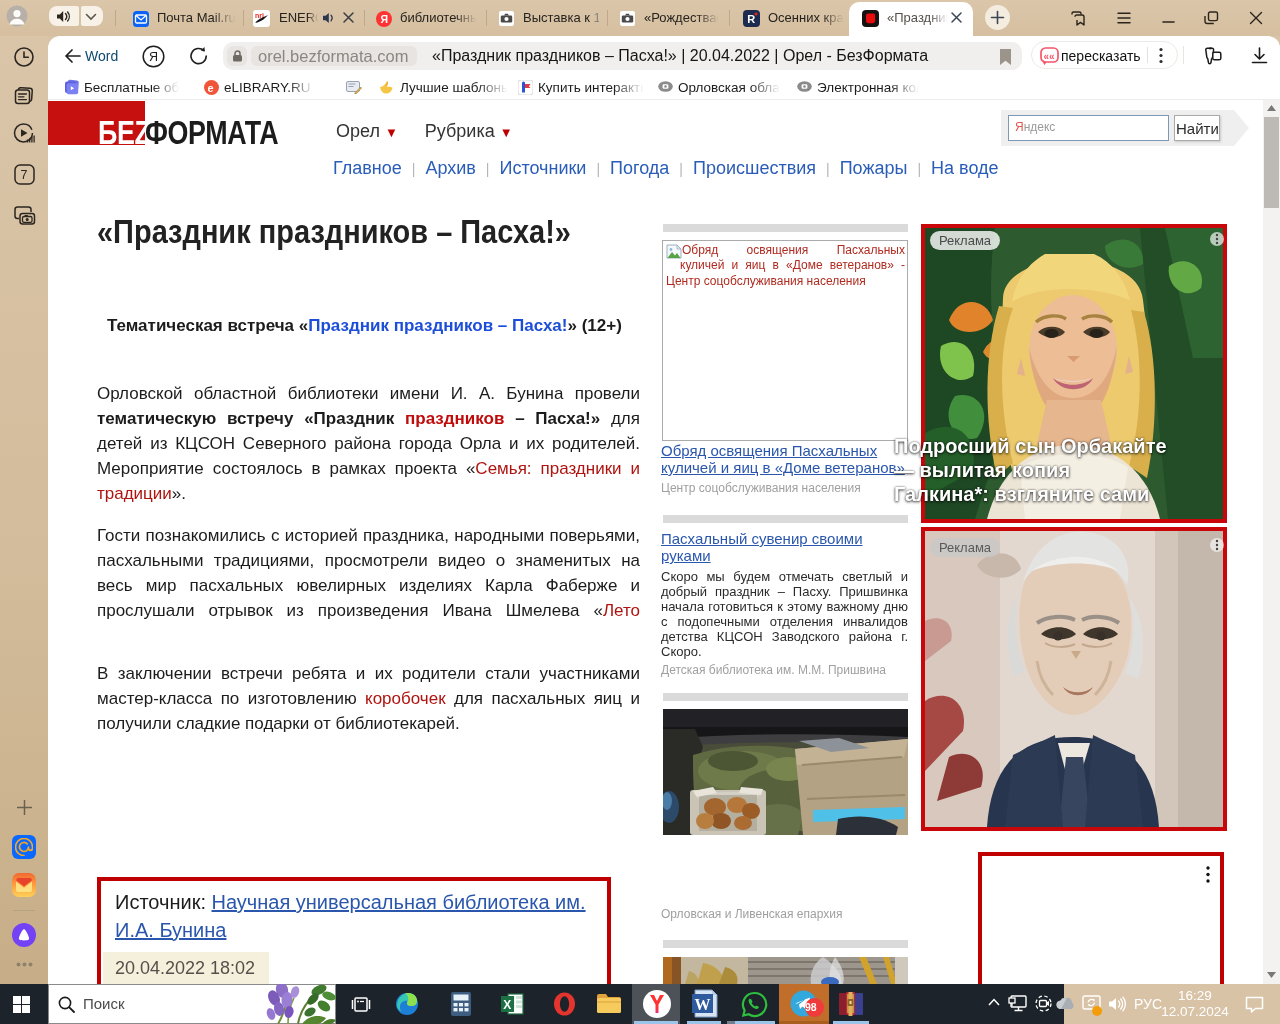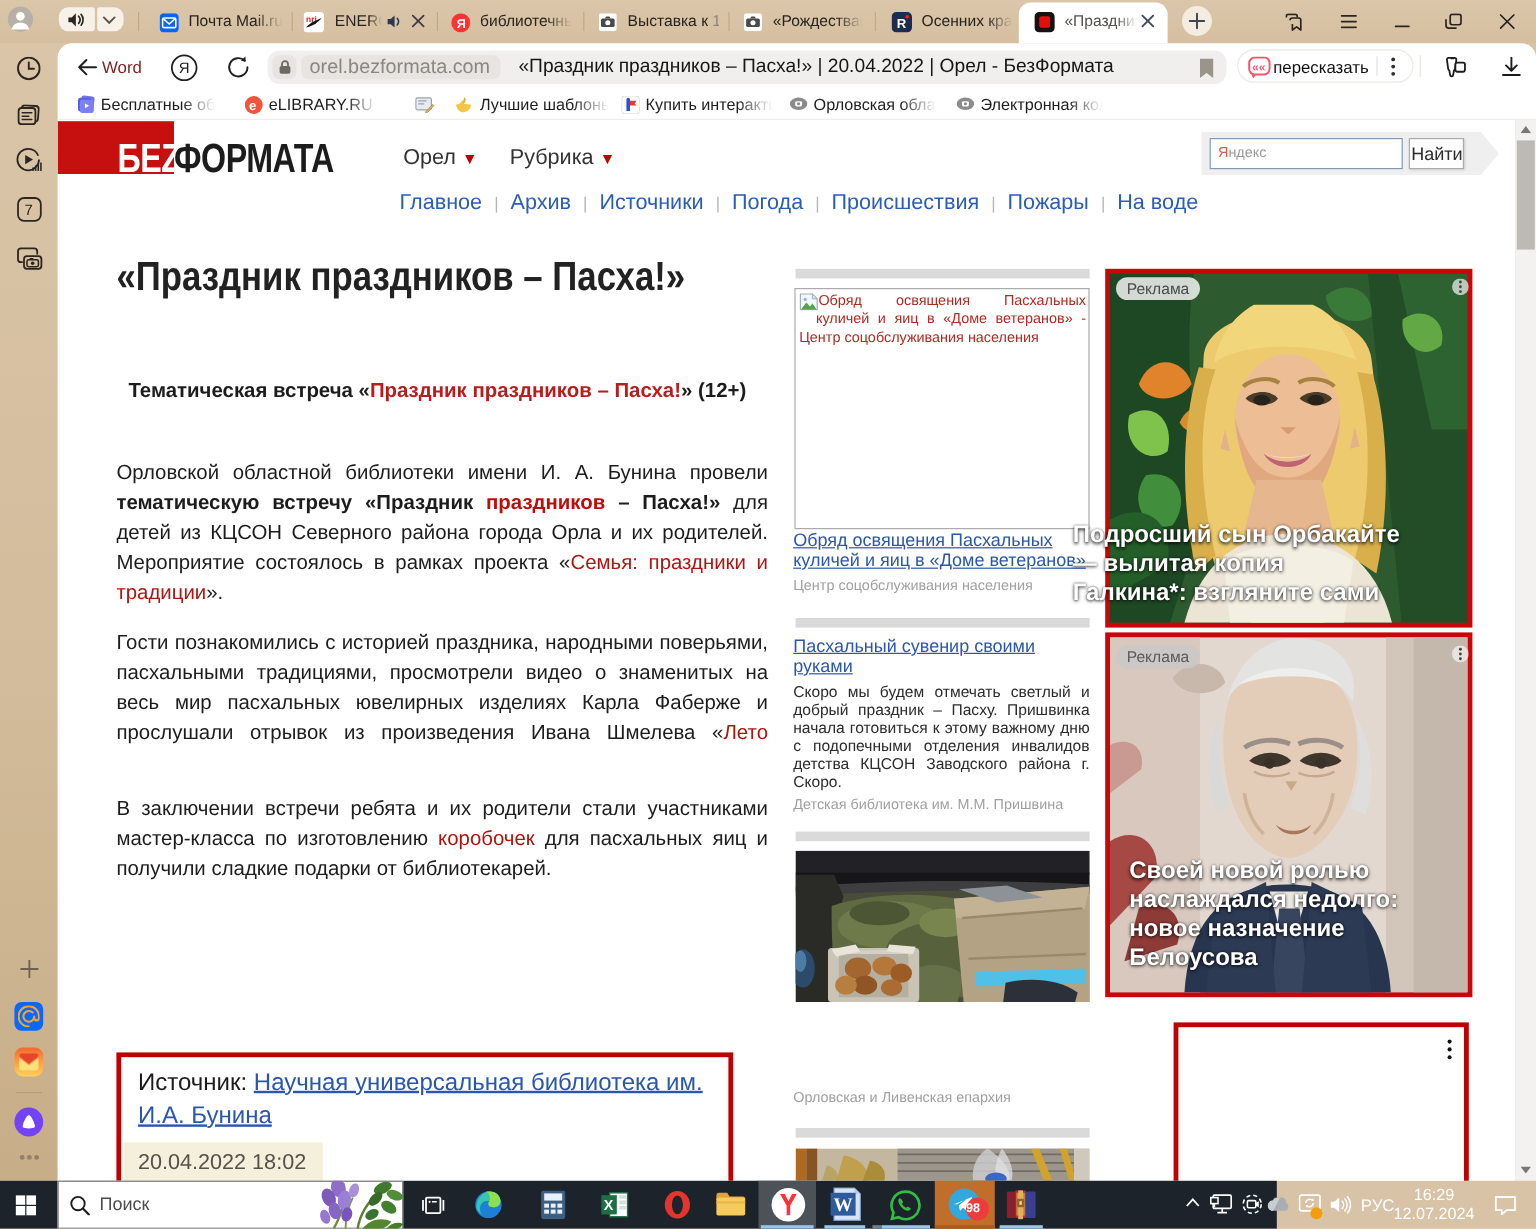--- a/index.html
+++ b/index.html
@@ -194,21 +194,21 @@
       <circle cx="2.5" cy="2.5" r="2" fill="#90816a"></circle>
       <circle cx="8.5" cy="2.5" r="2" fill="#90816a"></circle>
       <circle cx="14.5" cy="2.5" r="2" fill="#90816a"></circle>
     </svg>
   </div>
   <div id="panel">
 
     <svg class="abs" style="left:16px;top:13px" width="17" height="14" viewBox="0 0 17 14">
       <path d="M8 1 2 7l6 6M2.3 7H16" stroke="#1f1f1f" stroke-width="1.7" fill="none" stroke-linecap="round" stroke-linejoin="round"></path>
     </svg>
-    <div class="abs" style="left:37px;top:12px;font-size:14px;color:#7f1d1d;">Word</div>
+    <div class="abs" style="left:37px;top:12px;font-size:14px;color:#0c4a6e;">Word</div>
     <svg class="abs" style="left:94px;top:9px" width="23" height="23" viewBox="0 0 23 23">
       <circle cx="11.5" cy="11.5" r="10.3" fill="none" stroke="#1f1f1f" stroke-width="1.5"></circle>
       <text x="7" y="16.2" font-family="Liberation Sans" font-size="12.5" fill="#1f1f1f">Я</text>
     </svg>
     <svg class="abs" style="left:141px;top:10px" width="20" height="20" viewBox="0 0 20 20">
       <path d="M17.2 10a7.6 7.6 0 1 1-2.3-5.4" stroke="#1f1f1f" stroke-width="1.6" fill="none" stroke-linecap="round"></path>
       <path d="M15.5 1l.3 4.2-4.1-.6z" fill="#1f1f1f"></path>
     </svg>
 
     <div class="abs" style="left:175px;top:6px;width:799px;height:28px;background:#f1efed;border-radius:10px;"></div>
@@ -297,21 +297,21 @@
     <div class="abs logo" style="left:97px;top:13px;color:#1c1c1c;">ФОРМАТА</div>
     <div class="abs" style="left:288px;top:21px;font-size:18px;color:#333;">Орел <span style="color:#c00000;font-size:13px;">▼</span><span style="display:inline-block;width:27px;"></span>Рубрика <span style="color:#c00000;font-size:13px;">▼</span></div>
     <div class="abs" style="left:953px;top:10px;width:248px;height:36px;background:#efefef;clip-path:polygon(0 0,233px 0,100% 50%,233px 100%,0 100%);"></div>
     <div class="abs" style="left:960px;top:15px;width:161px;height:26px;background:#fff;border:1px solid #7e99b5;"></div>
     <div class="abs" style="left:967px;top:20px;font-size:12px;color:#9a9a9a;"><span style="color:#e05a52">Я</span>ндекс</div>
     <div class="abs" style="left:1126px;top:15px;width:46px;height:26px;background:#fdfdfd;border:1px solid #ababab;box-shadow:1px 1px 2px #c9c9c9, inset 0 0 0 2px #ffffff;"></div>
     <div class="abs" style="left:1128px;top:20px;font-size:15px;color:#2b2b2b;">Найти</div>
     <div class="abs" style="left:285px;top:58px;font-size:18px;color:#2a5db8;white-space:nowrap;">Главное <span class="nsep">|</span> Архив <span class="nsep">|</span> Источники <span class="nsep">|</span> Погода <span class="nsep">|</span> Происшествия <span class="nsep">|</span> Пожары <span class="nsep">|</span> На воде</div>
 
     <h1 class="abs" style="left:49px;top:112px;font-size:34px;color:#222;transform:scaleX(.852);transform-origin:left;white-space:nowrap;">«Праздник праздников – Пасха!»</h1>
-    <div class="abs" style="left:59px;top:216px;font-size:17px;font-weight:bold;color:#1c1c1c;">Тематическая встреча «<span style="color:#b91c1c">Праздник праздников – Пасха!</span>» (12+)</div>
+    <div class="abs" style="left:59px;top:216px;font-size:17px;font-weight:bold;color:#1c1c1c;">Тематическая встреча «<span style="color:#1d4ed8">Праздник праздников – Пасха!</span>» (12+)</div>
     <div class="jline art" style="top:281px;">Орловской областной библиотеки имени И. А. Бунина провели</div>
     <div class="jline art" style="top:306px;"><b>тематическую встречу «Праздник <span style="color:#c00b0b">праздников</span> – Пасха!»</b> для</div>
     <div class="jline art" style="top:331px;">детей из КЦСОН Северного района города Орла и их родителей.</div>
     <div class="jline art" style="top:356px;">Мероприятие состоялось в рамках проекта «<span class="rl">Семья: праздники и</span></div>
     <div class="abs art" style="top:381px;"><span class="rl">традиции</span>».</div>
     <div class="jline art" style="top:423px;">Гости познакомились с историей праздника, народными поверьями,</div>
     <div class="jline art" style="top:448px;">пасхальными традициями, просмотрели видео о знаменитых на</div>
     <div class="jline art" style="top:473px;">весь мир пасхальных ювелирных изделиях Карла Фаберже и</div>
     <div class="jline art" style="top:498px;">прослушали отрывок из произведения Ивана Шмелева «<span class="rl">Лето</span></div>
     <div class="jline art" style="top:561px;">В заключении встречи ребята и их родители стали участниками</div>
@@ -469,21 +469,20 @@
       <path d="M146 120h10l-5 8z" fill="#caa988"></path>
       <path d="M138 156c8 7 22 7 30 0-6 11-24 11-30 0z" fill="#a8765e"></path>
       <path d="M112 130c2 14 8 26 16 34M186 130c-2 14-8 26-16 34" stroke="#cdb499" stroke-width="3" fill="none"></path>
 
       <path d="M62 296c4-60 32-90 86-90 54 0 82 30 86 90z" fill="#27354e"></path>
       <path d="M133 212h32l-10 34h-13z" fill="#ece8e0"></path>
       <path d="M141 226h17l8 70h-32z" fill="#37455f"></path>
       <path d="M88 224l42-20 8 92H80z" fill="#2c3a54"></path>
       <path d="M210 224l-42-20-8 92h58z" fill="#2c3a54"></path>
     </svg>
-    <div class="abs adhead" style="left:893px;top:614px;">Своей новой ролью<br>наслаждался недолго:<br>новое назначение<br>Белоусова</div>
     <div class="abs admark" style="left:882px;top:438px;background:#c8c8c8cc;color:#5a5a5a;">Реклама</div>
     <div class="abs addots">
       <svg style="position:absolute;left:1162px;top:438px" width="14" height="14" viewBox="0 0 14 14">
         <circle cx="7" cy="7" r="7" fill="#ffffff99"></circle>
         <circle cx="7" cy="3" r="1.2" fill="#444"></circle>
         <circle cx="7" cy="7" r="1.2" fill="#444"></circle>
         <circle cx="7" cy="11" r="1.2" fill="#444"></circle>
       </svg>
     </div>
 

